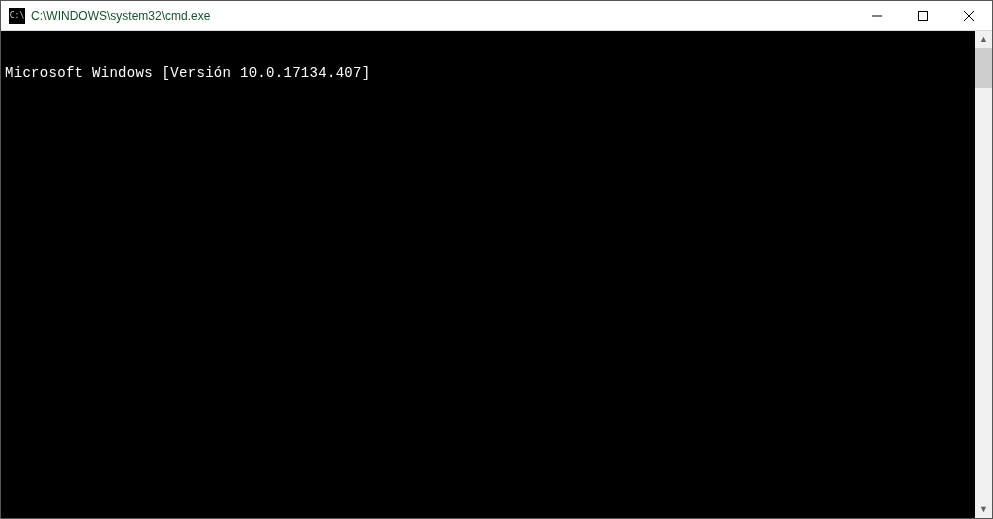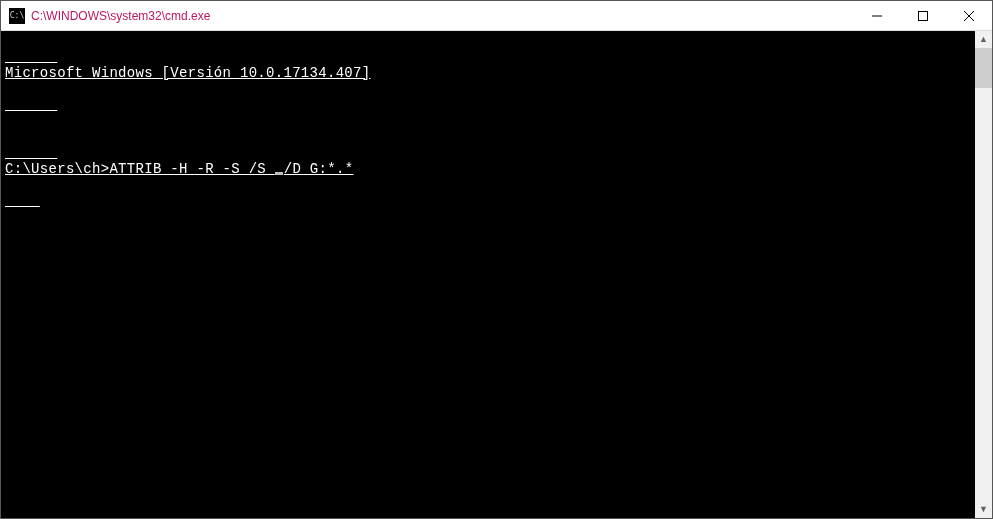--- a/index.html
+++ b/index.html
@@ -39,21 +39,21 @@
       display: flex;
       align-items: center;
       justify-content: center;
       font-size: 8px;
       color: #ccc;
       font-family: monospace;
       line-height: 1;
     }
     .titlebar-title {
       font-size: 12px;
-      color: #be185d;
+      color: #14532d;
       flex: 1;
     }
     .titlebar-controls {
       display: flex;
       height: 100%;
     }
     .titlebar-btn {
       width: 46px;
       height: 100%;
       display: flex;
@@ -76,21 +76,20 @@
       flex: 1;
       background: #000000;
       color: #ffffff;
       font-family: "Consolas", "NSimSun", "SimSun", "Courier New", monospace;
       font-size: 14px;
       line-height: 16px;
       padding: 2px 0 0 4px;
       white-space: pre;
       overflow: hidden;
       letter-spacing: 0.3px;
-      text-decoration: underline;
     }
     .terminal-line {
       min-height: 16px;
     }
     .cursor-block {
       display: inline-block;
       width: 8px;
       height: 3px;
       background: #c0c0c0;
       vertical-align: -2px;
@@ -155,21 +154,20 @@
             <path d="M0 0 L10 10 M10 0 L0 10" stroke-width="1"></path>
           </svg>
       </button>
     </div>
   </div>
 
   <div class="content-area">
     <div class="terminal">
       <div class="terminal-line">Microsoft Windows [Versión 10.0.17134.407]</div>
       <div class="terminal-line"></div>
-      <div class="terminal-line"><span>C:\Users\ch&gt;</span><span>ATTRIB -H -R -S /S </span><span class="cursor-block"></span><span>/D G:*.*</span></div>
     </div>
 
     <div class="scrollbar">
       <div class="scrollbar-arrow">
         <span class="arrow-glyph">▲</span>
       </div>
       <div class="scrollbar-track">
         <div class="scrollbar-thumb"></div>
       </div>
       <div class="scrollbar-arrow">

